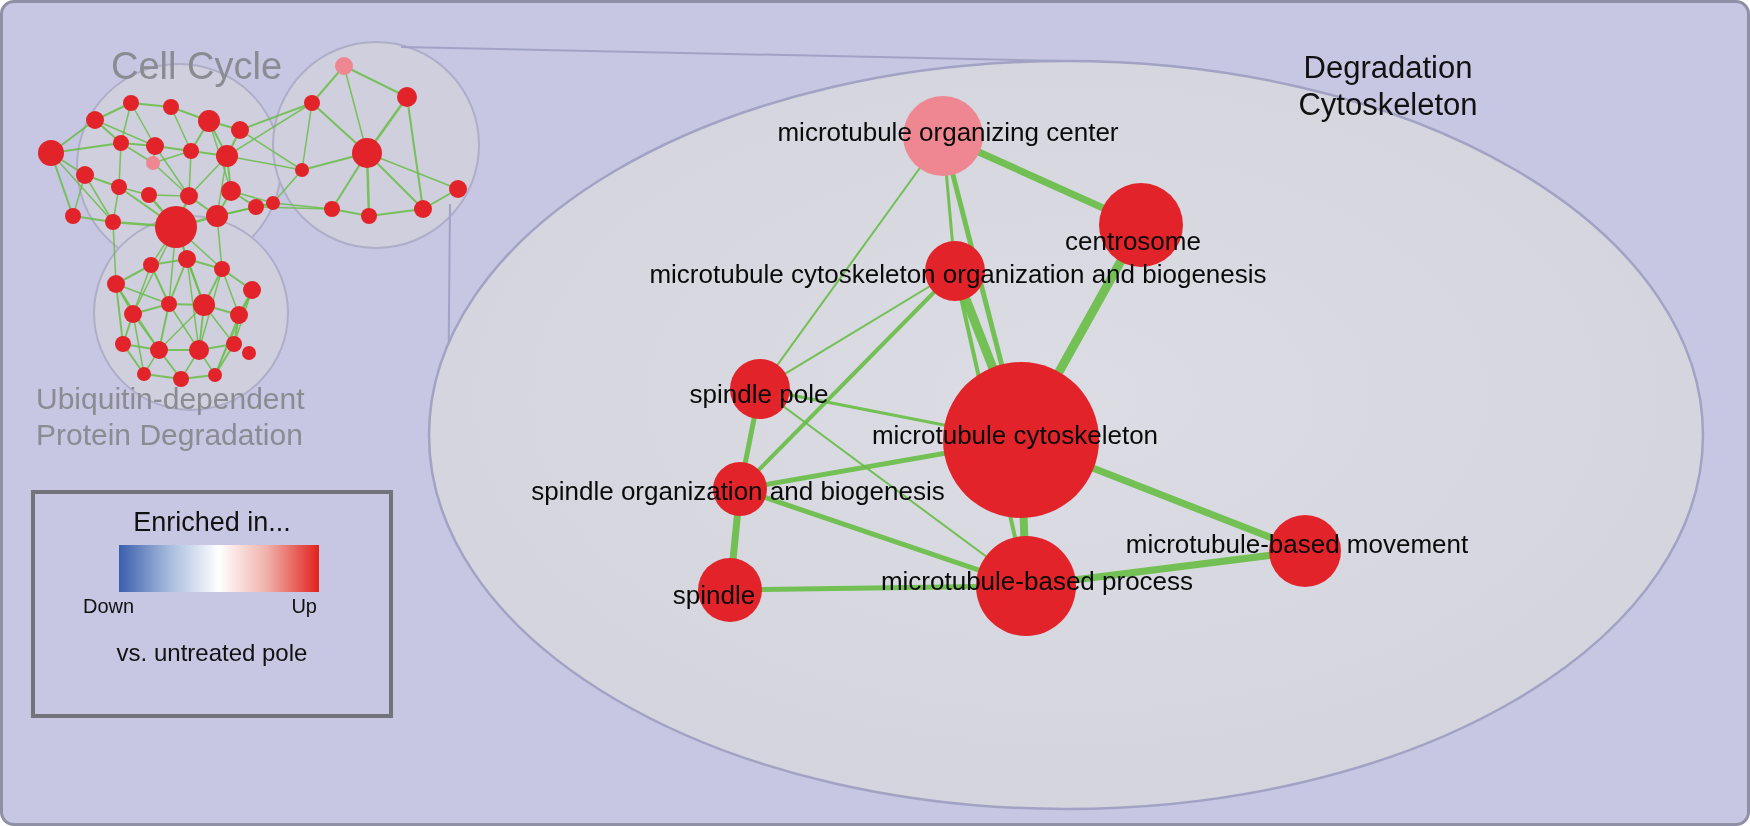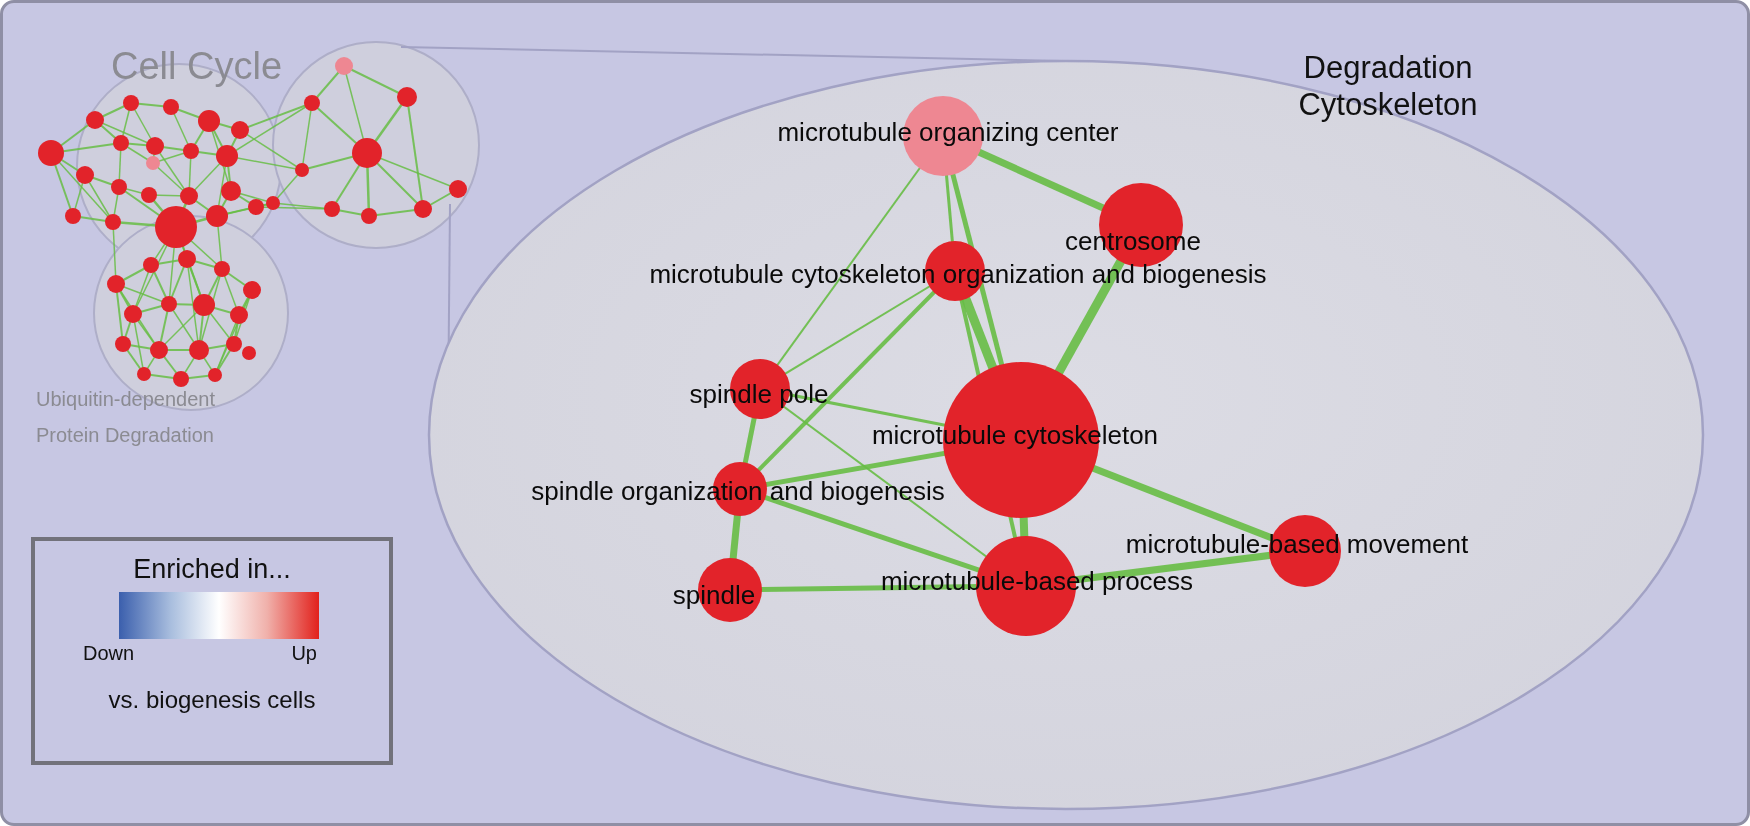--- a/index.html
+++ b/index.html
@@ -16,27 +16,26 @@
   svg.net{position:absolute;left:0;top:0;}
   .overlay{position:absolute;color:#111;}
   .title-microtubule{
     left:1272px;top:46px;width:226px;
     text-align:center;font-size:31px;line-height:37px;color:#111;
   }
   .title-cellcycle{
     left:108px;top:42px;font-size:38px;color:var(--title-gray,#8b8b92);
   }
   .title-ubiquitin{
-    left:33px;top:378px;font-size:20px;line-height:36px;color:var(--title-gray,#8b8b92);
+    left:33px;top:378px;font-size:30px;line-height:36px;color:var(--title-gray,#8b8b92);
   }
   .legend{
     position:absolute;left:28px;top:487px;width:362px;height:228px;
     border:4px solid var(--legend-border,#72727b);
     box-sizing:border-box;
-    margin-top:47px;
   }
   .legend-title{margin-top:13px;text-align:center;font-size:27px;color:#111;}
   .legend-gradient{
     width:200px;height:47px;margin-top:7px;margin-left:84px;
     background:linear-gradient(90deg,#3b5fad 0%,#a9bede 26%,#ffffff 50%,#f0b1ab 74%,#e2211c 100%);
   }
   .legend-downup{position:relative;height:36px;margin-top:3px;font-size:20px;color:#111;}
   .legend-downup .down{position:absolute;left:48px;top:0;}
   .legend-downup .up{position:absolute;right:72px;top:0;}
   .legend-caption{text-align:center;font-size:24px;line-height:31px;margin-top:6px;color:#111;}
@@ -282,17 +281,17 @@
   </div>
 
   <div class="legend">
     <div class="legend-title">Enriched in...</div>
     <div class="legend-gradient"></div>
     <div class="legend-downup">
       <span class="down">Down</span>
       <span class="up">Up</span>
     </div>
     <div class="legend-caption">
-      <div>vs. biogenesis cells</div>
+      <div>vs. untreated pole</div>
     </div>
   </div>
 
 </div>
 
 </body></html>

